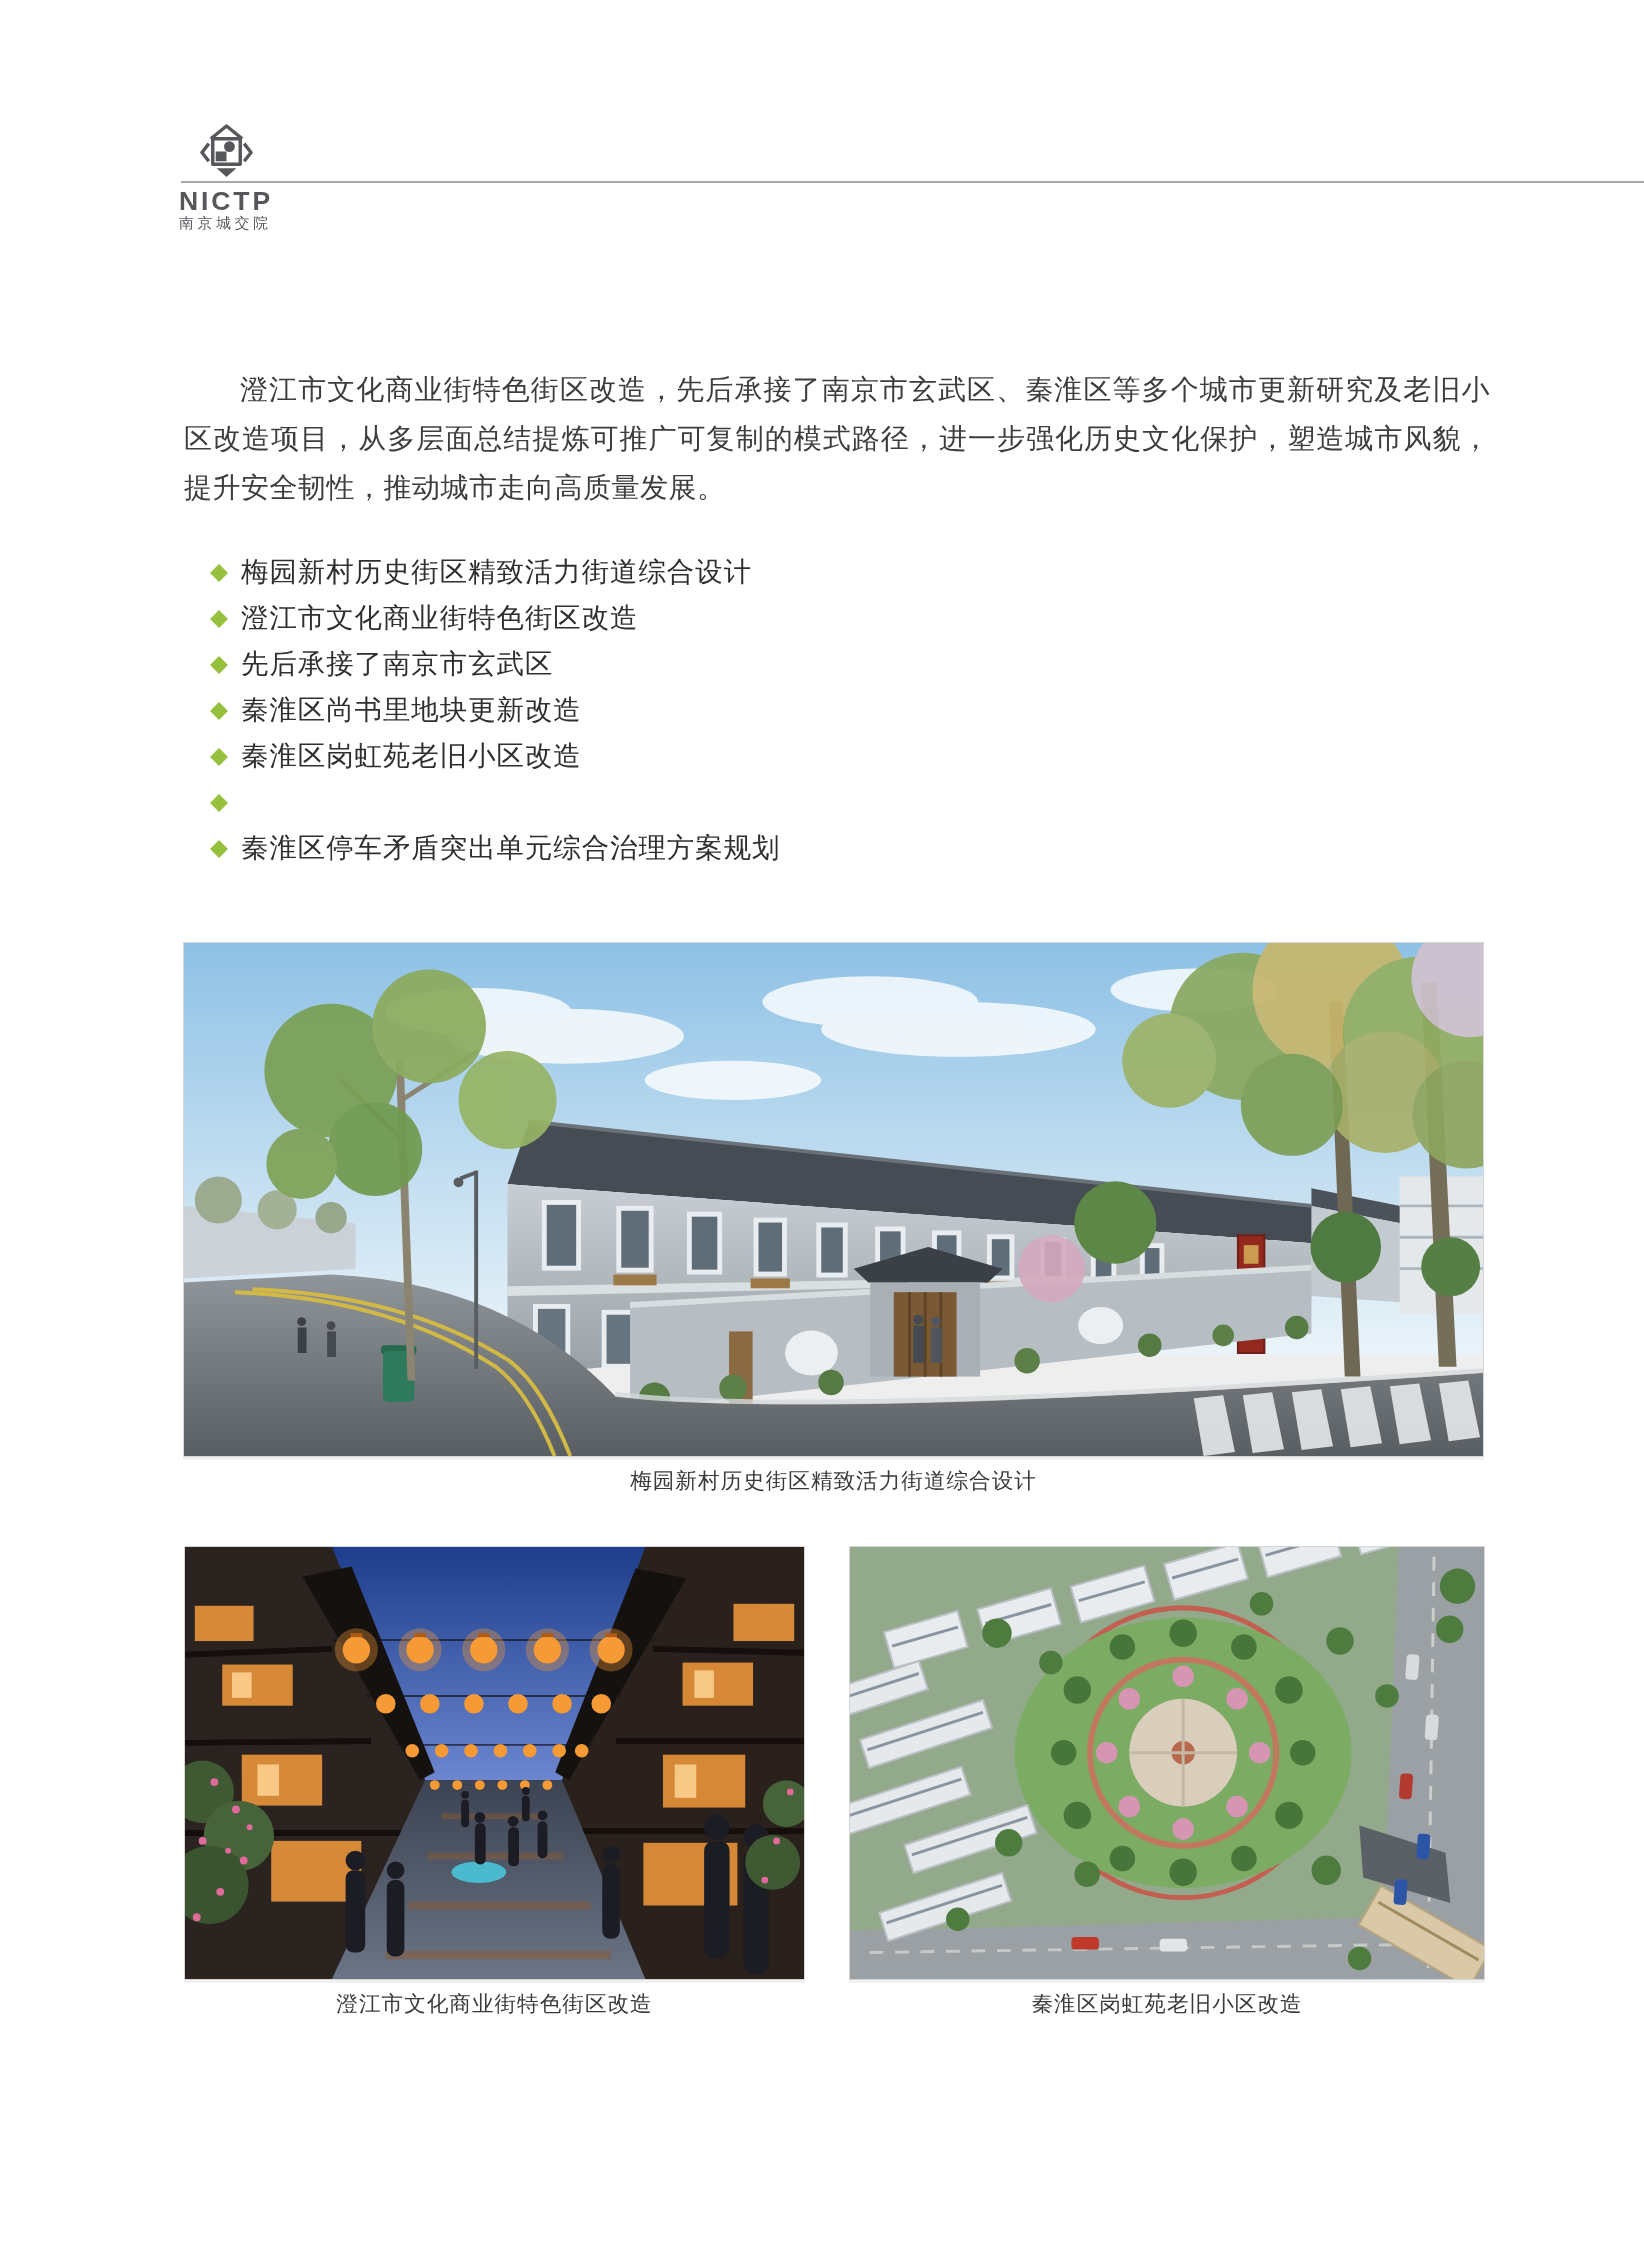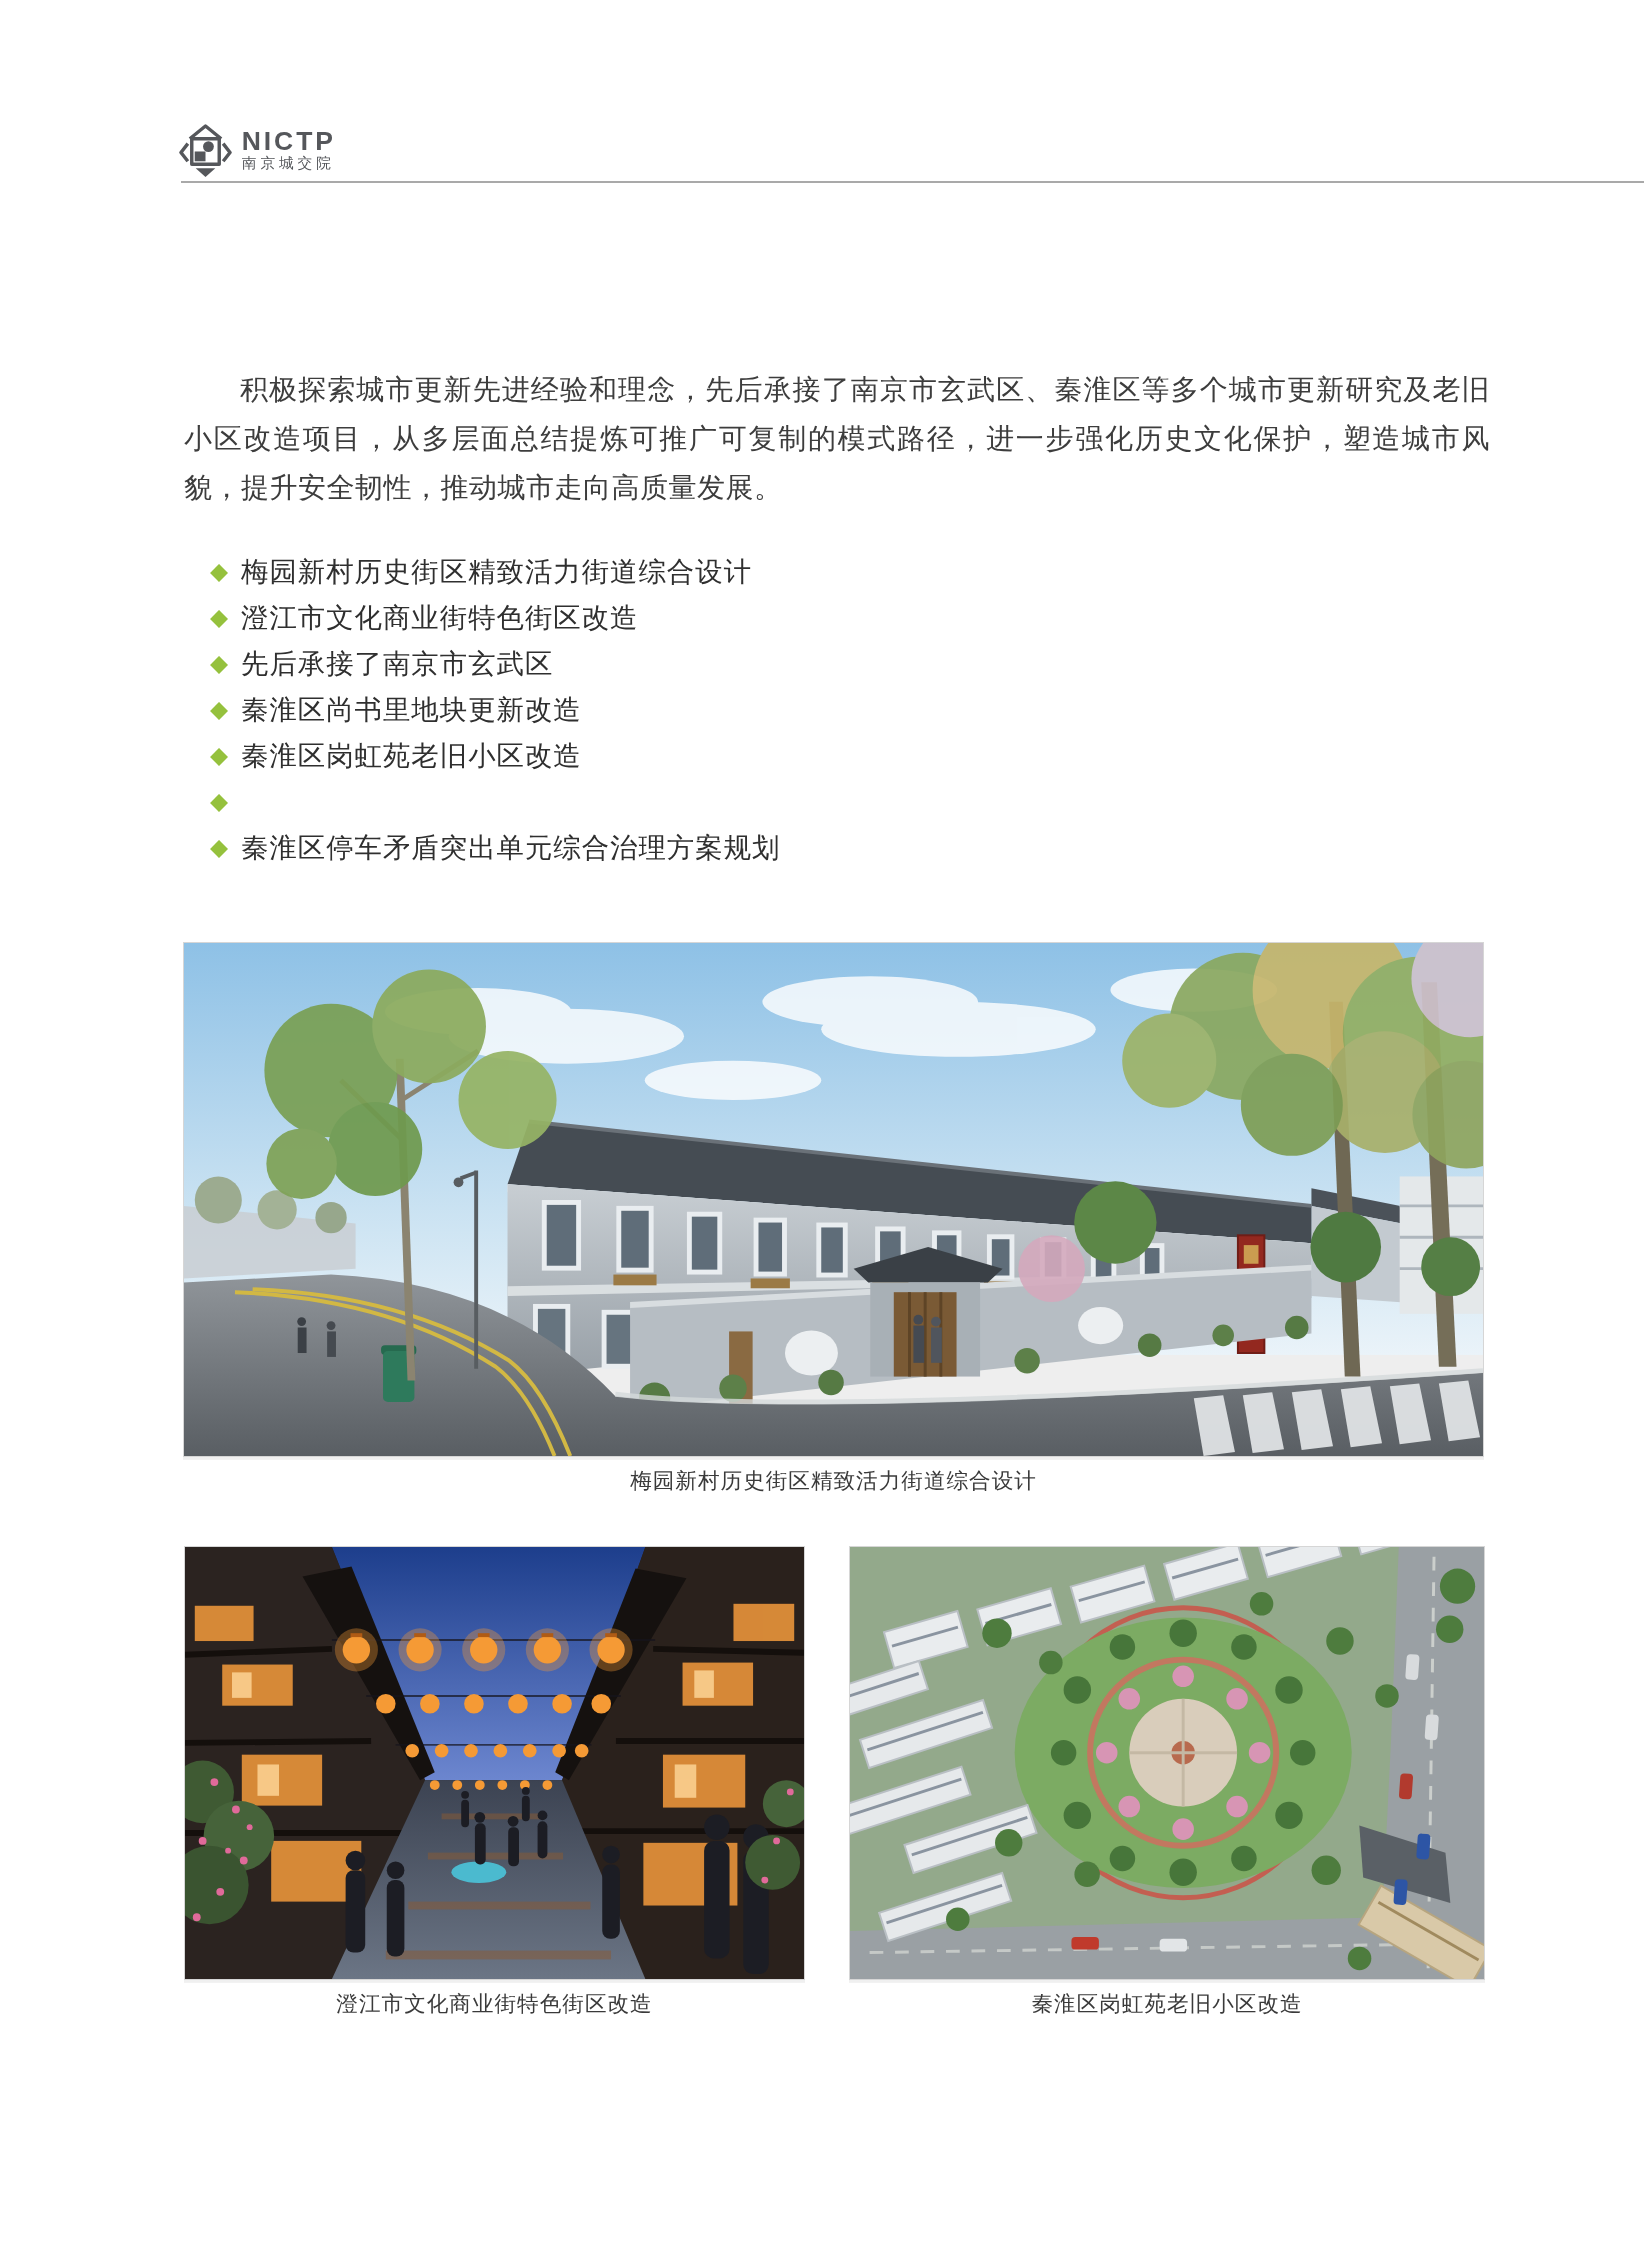--- a/index.html
+++ b/index.html
@@ -5,21 +5,21 @@
   html,body{margin:0;padding:0;background:#ffffff;}
   #page{
     position:relative;
     width:1645px;height:2247px;
     margin:0 auto;
     background:#ffffff;
     font-family:"Liberation Sans",sans-serif;
     overflow:hidden;
   }
   
-  #logo{position:absolute;left:179px;top:123px;display:flex;align-items:center;gap:9.8px;}
+  #logo{position:absolute;left:179px;top:123px;display:flex;align-items:center;gap:9.8px;flex-direction:column;}
   #logo svg{display:block;}
   .logo-text{display:flex;flex-direction:column;justify-content:center;}
   .logo-name{font-size:26.5px;font-weight:bold;letter-spacing:2.9px;color:var(--logo-gray);line-height:27.4px;}
   .logo-sub{font-size:14.7px;font-weight:normal;letter-spacing:3.9px;color:var(--logo-gray);line-height:17.6px;}
   #header-rule{position:absolute;left:181px;top:181px;width:1463px;height:2px;background:var(--rule-gray);}
   
   #section-heading{
     position:absolute;left:206px;top:314px;width:1274px;
     font-size:35px;font-weight:bold;color:var(--heading-green);
     letter-spacing:1px;white-space:nowrap;
@@ -71,21 +71,21 @@
         <polygon points="17,46 37,46 27,55" fill="#55575b"></polygon>
       </svg>
     </span>
     <span class="logo-text">
       <span class="logo-name">NICTP</span>
       <span class="logo-sub">南京城交院</span>
     </span>
   </div>
   <div id="header-rule"></div>
 
-  <div id="body-paragraph">积极探索城市更新先进经验和理念，先后承接了南京市玄武区、秦淮区等多个城市更新研究及老旧小区改造项目，从多层面总结提炼可推广可复制的模式路径，进一步强化历史文化保护，塑造城市风貌，提升安全韧性，推动城市走向高质量发展。</div>
+  <div id="body-paragraph">澄江市文化商业街特色街区改造，先后承接了南京市玄武区、秦淮区等多个城市更新研究及老旧小区改造项目，从多层面总结提炼可推广可复制的模式路径，进一步强化历史文化保护，塑造城市风貌，提升安全韧性，推动城市走向高质量发展。</div>
 
   <div id="project-list">
     <div class="proj-item">
       <span class="diamond">◆</span>
       <span class="proj-label">梅园新村历史街区精致活力街道综合设计</span>
     </div>
     <div class="proj-item">
       <span class="diamond">◆</span>
       <span class="proj-label">澄江市文化商业街特色街区改造</span>
     </div>

